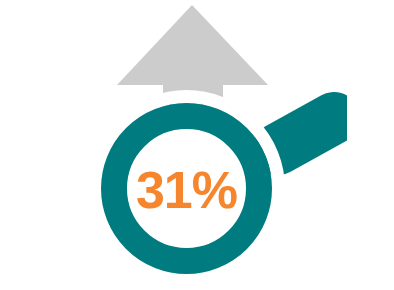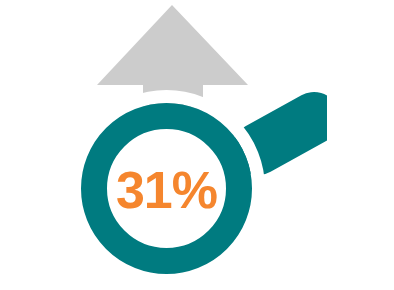--- a/index.html
+++ b/index.html
@@ -9,20 +9,21 @@
   }
   body {
     font-family: "Liberation Sans", sans-serif;
   }
   #infographic-canvas {
     position: relative;
     width: 327px;
     height: 290px;
     background: #ffffff;
     overflow: hidden;
+    margin-left: 20px;
   }
   #infographic-canvas svg {
     display: block;
   }
   .pct-text {
     font-family: "Liberation Sans", sans-serif;
     font-weight: bold;
     font-size: 52px;
     letter-spacing: -1px;
   }

